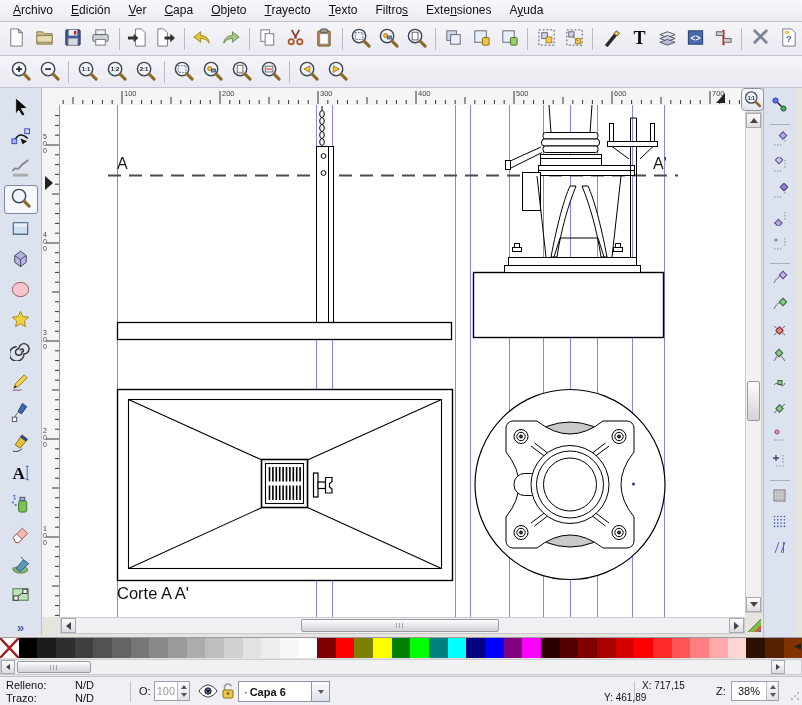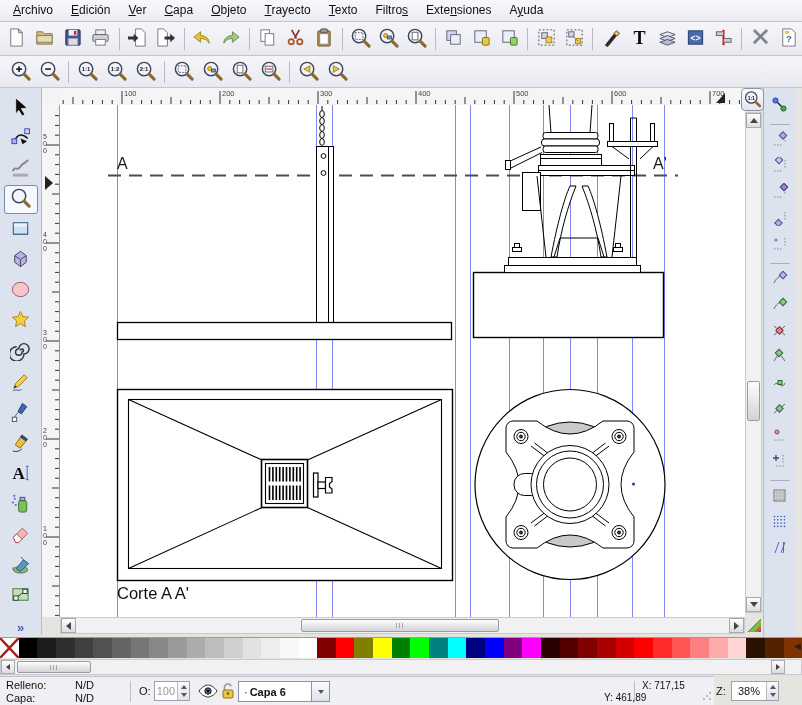--- a/index.html
+++ b/index.html
@@ -44,21 +44,21 @@
   .sb-thumb{position:absolute;background:linear-gradient(#fdfdfd,#d2d2d8);border:1px solid #9a9aa4;
     border-radius:2px;box-sizing:border-box;display:flex;align-items:center;justify-content:center;color:#888;font-size:7px;letter-spacing:1px}
   .tri{width:0;height:0;display:block}
   #color-corner{left:746px;top:617px;width:17px;height:17px;display:flex;align-items:center;justify-content:center}
   
   #palette{left:0;top:637px;width:802px;height:21px;display:flex;background:#fff;border-top:1px solid #9a9aa0;box-sizing:border-box}
   .swatch{flex:1 1 0;min-width:0;height:100%}
   #palette-arrow{position:absolute;right:1px;top:641px;font-size:9px;color:#222;z-index:3}
   #palette-scroll{left:0;top:659px;width:802px;height:16px}
   
-  #statusbar{left:0;top:676px;width:714px;height:29px;background:#f0eff4;border-top:1px solid #c2c2cc;box-sizing:border-box;font-size:11px;color:#111}
+  #statusbar{left:0;top:676px;width:802px;height:29px;background:#f0eff4;border-top:1px solid #c2c2cc;box-sizing:border-box;font-size:11px;color:#111}
   .st{position:absolute;white-space:nowrap}
   .spinbox{position:absolute;background:#fff;border:1px solid #9aa0ae;display:flex;align-items:center;box-sizing:border-box}
   .spin-arrows{margin-left:auto;width:11px;height:100%;border-left:1px solid #b9bec9;display:flex;flex-direction:column;align-items:center;justify-content:space-evenly;background:linear-gradient(#fafafa,#e2e2e8)}
   .arr-up{border-left:3px solid transparent;border-right:3px solid transparent;border-bottom:4px solid #556}
   .arr-dn{border-left:3px solid transparent;border-right:3px solid transparent;border-top:4px solid #556}
   #layer-combo{position:absolute;left:238px;top:4px;width:92px;height:21px;background:#fff;border:1px solid #8a93a8;display:flex;align-items:center;box-sizing:border-box;font-weight:bold}
   #layer-combo .dd{margin-left:auto;width:17px;height:100%;background:linear-gradient(#fbfbfd,#dfe1ea);border-left:1px solid #8a93a8;display:flex;align-items:center;justify-content:center}
   .vsep{position:absolute;top:4px;width:1px;height:21px;background:#c0c0cc}
   .mono{font-family:Liberation Sans, sans-serif;font-size:10px}
   #resize-grip{position:absolute;right:2px;bottom:2px}
@@ -942,21 +942,21 @@
     </div>
   <div class="sb-thumb" style="left:16px;top:1px;width:74px;height:12px">III</div>
   <div class="sb-btn" style="left:770px;top:0;width:14px;height:14px">
       <span class="tri" style="border-top:3px solid transparent;border-bottom:3px solid transparent;border-left:4px solid #444"></span>
     </div>
 </div>
 
 <div id="statusbar" class="abs">
   <div class="st" style="left:6px;top:2px">Relleno:</div>
   <div class="st" style="left:75px;top:2px">N/D</div>
-  <div class="st" style="left:6px;top:15px">Capa:</div>
+  <div class="st" style="left:6px;top:15px">Trazo:</div>
   <div class="st" style="left:75px;top:15px">N/D</div>
   <div class="vsep" style="left:130px"></div>
   <div class="st" style="left:139px;top:8px">O:</div>
   <div class="spinbox" style="left:154px;top:4px;width:36px;height:20px">
     <span style="flex:1;text-align:right;color:#999;padding-right:2px">100</span>
     <span class="spin-arrows">
         <span class="arr-up"></span>
         <span class="arr-dn"></span>
       </span>
   </div>

